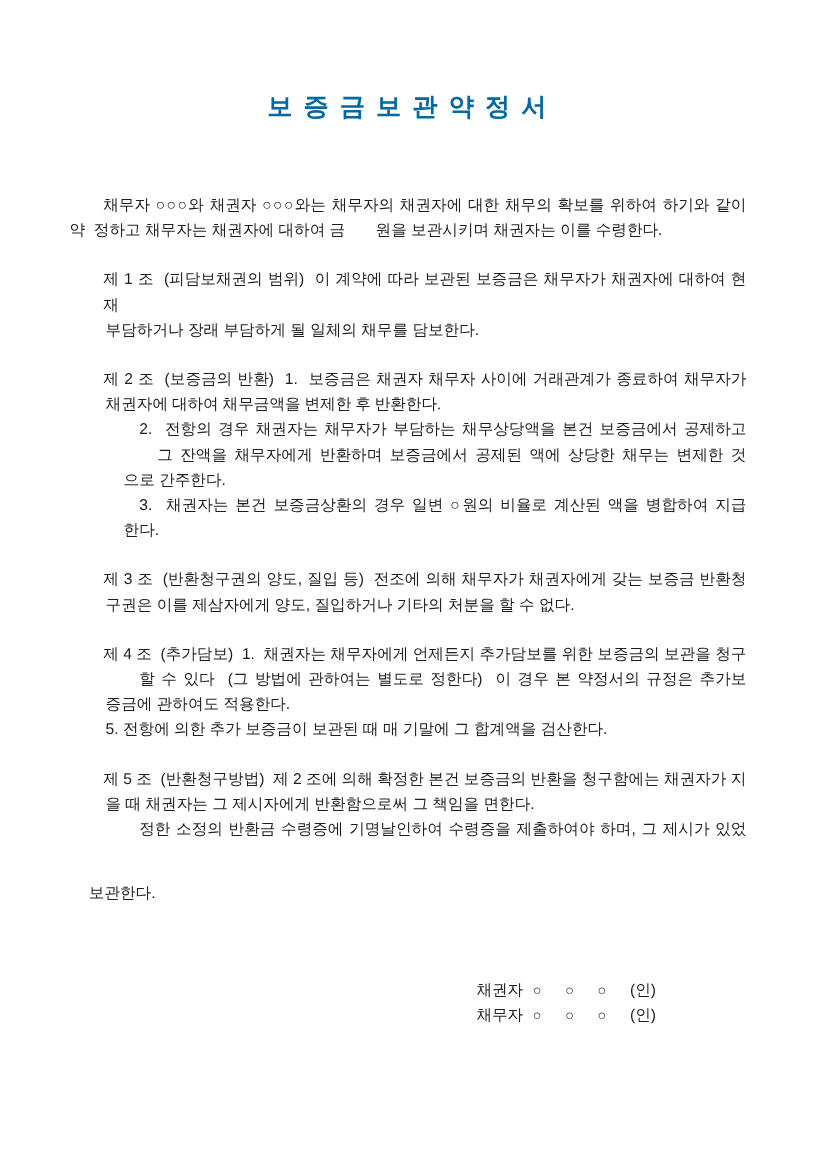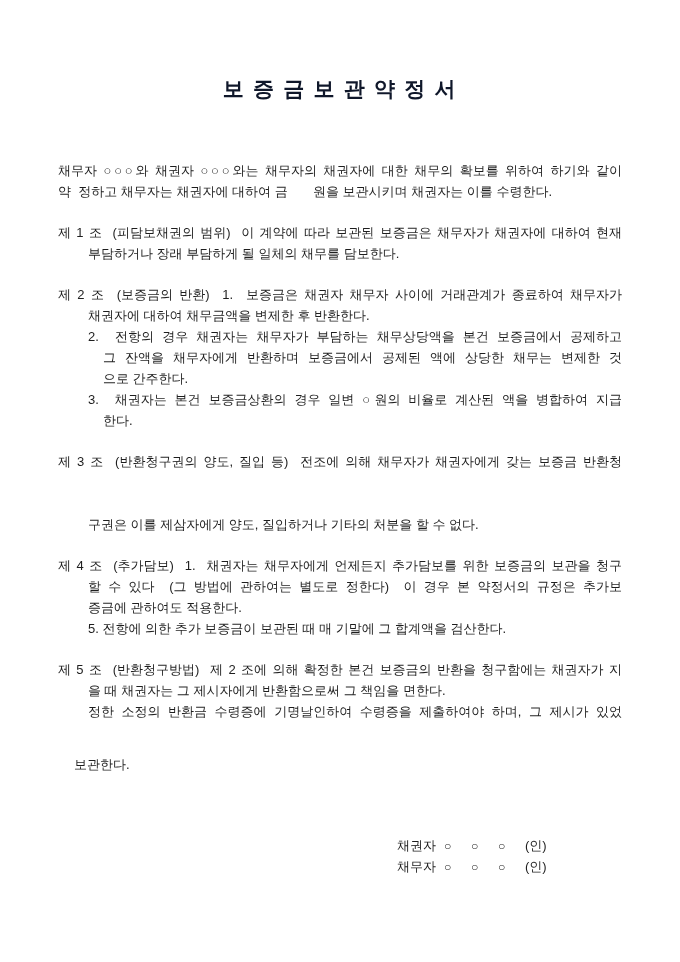--- a/index.html
+++ b/index.html
@@ -17,31 +17,32 @@
     overflow: hidden;
   }
   .doc-title {
     font-family: "Liberation Serif", "DejaVu Serif", serif;
     font-size: 21px;
     font-weight: 600;
     letter-spacing: 2px;
     text-align: center;
     line-height: 30px;
     margin-bottom: 56px;
-    color: #0f172a;
+    color: #0369a1;
   }
   .block { margin-bottom: 20px; }
   .block-closing { margin-top: 32px; }
   .line {
     white-space: pre-wrap;
     min-height: 21px;
   }
   .line.j {
     text-align: justify;
     text-align-last: justify;
+    margin-left: 28px;
   }
   .sig-block { margin-top: 60px; }
   .sig-date { margin-left: 217px; height: 21px; }
   .sig-date .y { display: inline-block; min-width: 13px; margin-right: 45px; }
   .sig-date .m { display: inline-block; min-width: 13px; margin-right: 51px; }
   .sig-date .d { display: inline-block; min-width: 13px; }
   .sig-rows { margin-left: 339px; }
   .sig-row { height: 21px; }
   .sig-row .role { display: inline-block; margin-right: 8px; }
   .sig-row .circle { display: inline-block; width: 27px; font-size: 12px; }
@@ -57,30 +58,30 @@
       <div class="block">
         <div class="line j" style="padding-left: 0px;">채무자 ○○○와 채권자 ○○○와는 채무자의 채권자에 대한 채무의 확보를 위하여 하기와 같이</div>
         <div class="line" style="padding-left: 0px;">약&nbsp;&nbsp;정하고 채무자는 채권자에 대하여 금&nbsp;&nbsp;&nbsp;&nbsp;&nbsp;&nbsp;&nbsp;원을 보관시키며 채권자는 이를 수령한다.</div>
       </div>
       <div class="block">
         <div class="line j" style="padding-left: 0px;">제 1 조&nbsp; (피담보채권의 범위)&nbsp; 이 계약에 따라 보관된 보증금은 채무자가 채권자에 대하여 현재</div>
         <div class="line" style="padding-left: 30px;">부담하거나 장래 부담하게 될 일체의 채무를 담보한다.</div>
       </div>
       <div class="block">
         <div class="line j" style="padding-left: 0px;">제 2 조&nbsp; (보증금의 반환)&nbsp; 1.&nbsp; 보증금은 채권자 채무자 사이에 거래관계가 종료하여 채무자가</div>
-        <div class="line" style="padding-left: 30px;">채권자에 대하여 채무금액을 변제한 후 반환한다.</div>
+        <div class="line" style="padding-left: 30px; font-family: Liberation Serif, serif;">채권자에 대하여 채무금액을 변제한 후 반환한다.</div>
         <div class="line j" style="padding-left: 30px;">2.&nbsp; 전항의 경우 채권자는 채무자가 부담하는 채무상당액을 본건 보증금에서 공제하고</div>
         <div class="line j" style="padding-left: 45px;">그 잔액을 채무자에게 반환하며 보증금에서 공제된 액에 상당한 채무는 변제한 것</div>
         <div class="line" style="padding-left: 45px;">으로 간주한다.</div>
         <div class="line j" style="padding-left: 30px;">3.&nbsp; 채권자는 본건 보증금상환의 경우 일변 ○원의 비율로 계산된 액을 병합하여 지급</div>
         <div class="line" style="padding-left: 45px;">한다.</div>
       </div>
       <div class="block">
         <div class="line j" style="padding-left: 0px;">제 3 조&nbsp; (반환청구권의 양도, 질입 등)&nbsp; 전조에 의해 채무자가 채권자에게 갖는 보증금 반환청</div>
-        <div class="line" style="padding-left: 30px; margin-top: 42px;">구권은 이를 제삼자에게 양도, 질입하거나 기타의 처분을 할 수 없다.</div>
+        <div class="line" style="padding-left: 30px;">구권은 이를 제삼자에게 양도, 질입하거나 기타의 처분을 할 수 없다.</div>
       </div>
       <div class="block">
         <div class="line j" style="padding-left: 0px;">제 4 조&nbsp; (추가담보)&nbsp; 1.&nbsp; 채권자는 채무자에게 언제든지 추가담보를 위한 보증금의 보관을 청구</div>
         <div class="line j" style="padding-left: 30px;">할 수 있다&nbsp; (그 방법에 관하여는 별도로 정한다)&nbsp; 이 경우 본 약정서의 규정은 추가보</div>
         <div class="line" style="padding-left: 30px;">증금에 관하여도 적용한다.</div>
         <div class="line" style="padding-left: 30px;">5. 전항에 의한 추가 보증금이 보관된 때 매 기말에 그 합계액을 검산한다.</div>
       </div>
       <div class="block">
         <div class="line j" style="padding-left: 0px;">제 5 조&nbsp; (반환청구방법)&nbsp; 제 2 조에 의해 확정한 본건 보증금의 반환을 청구함에는 채권자가 지</div>
         <div class="line" style="padding-left: 30px;">을 때 채권자는 그 제시자에게 반환함으로써 그 책임을 면한다.</div>

